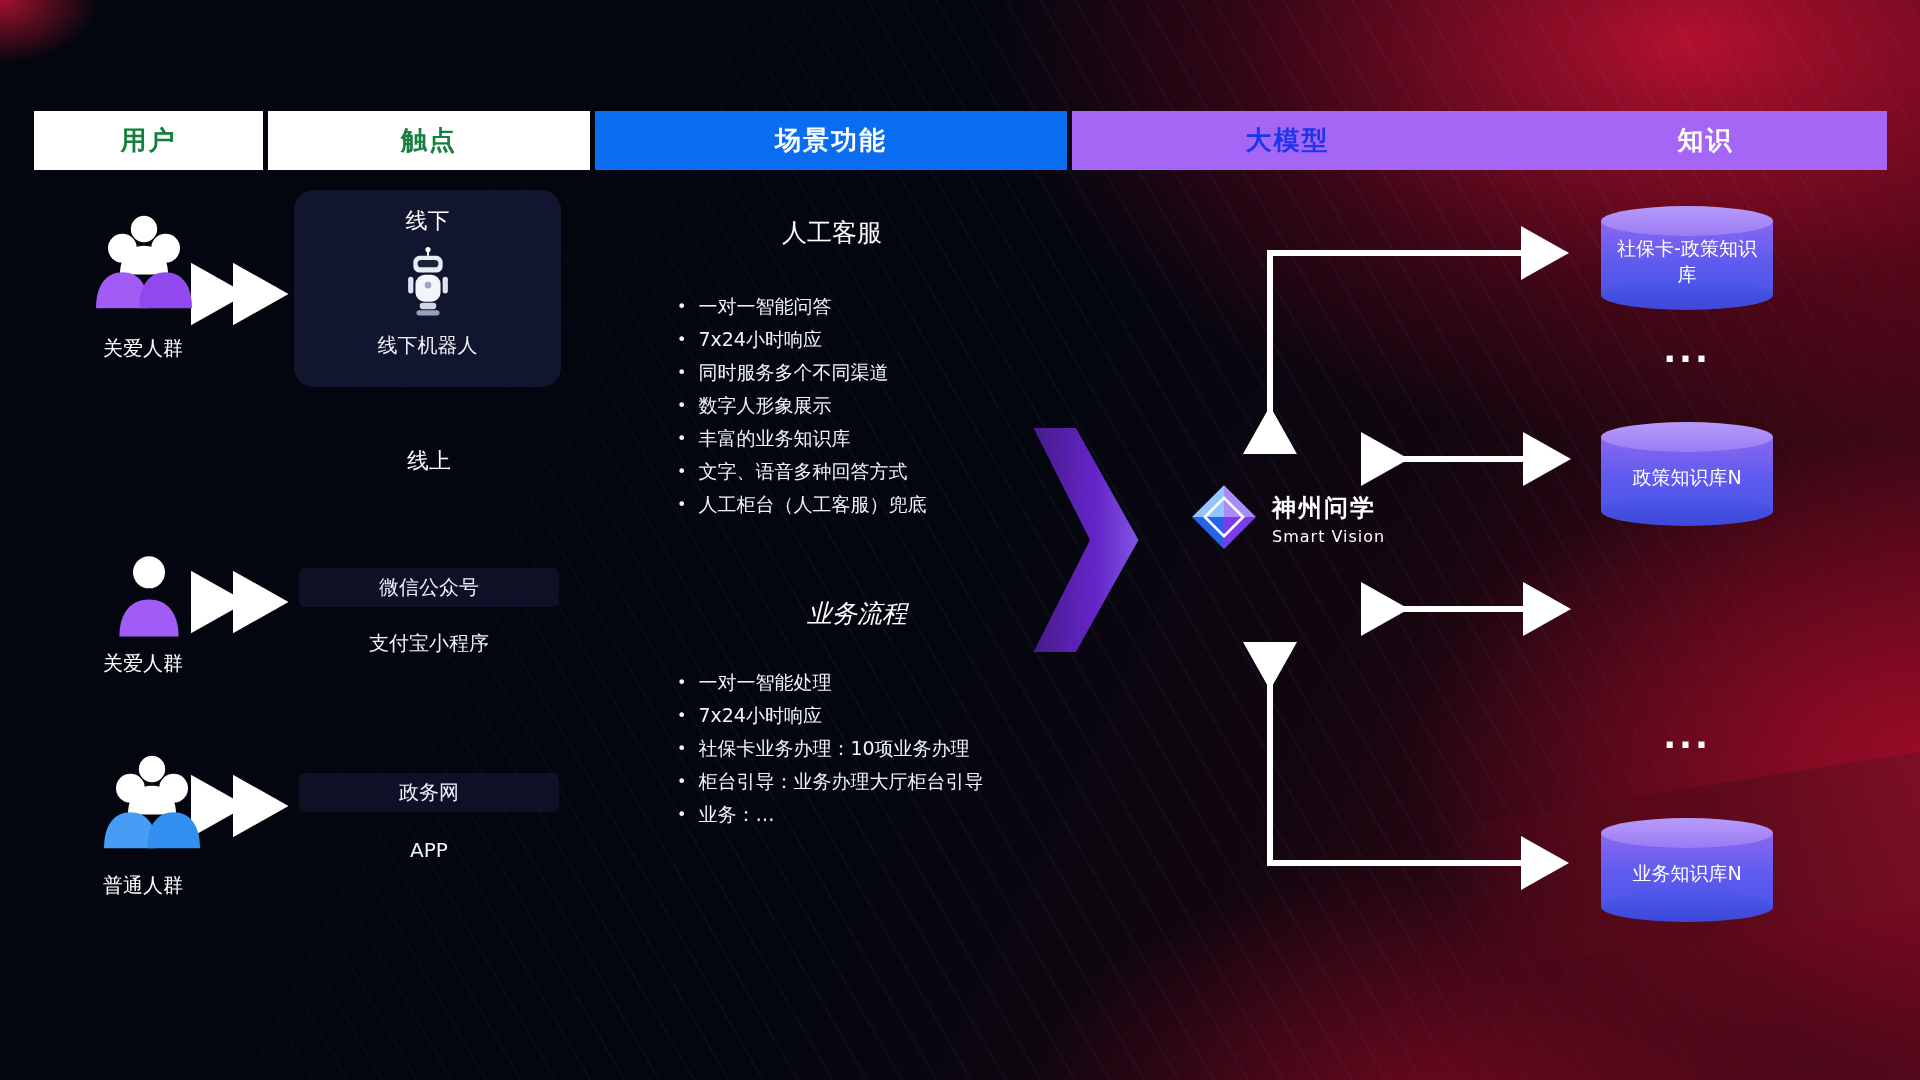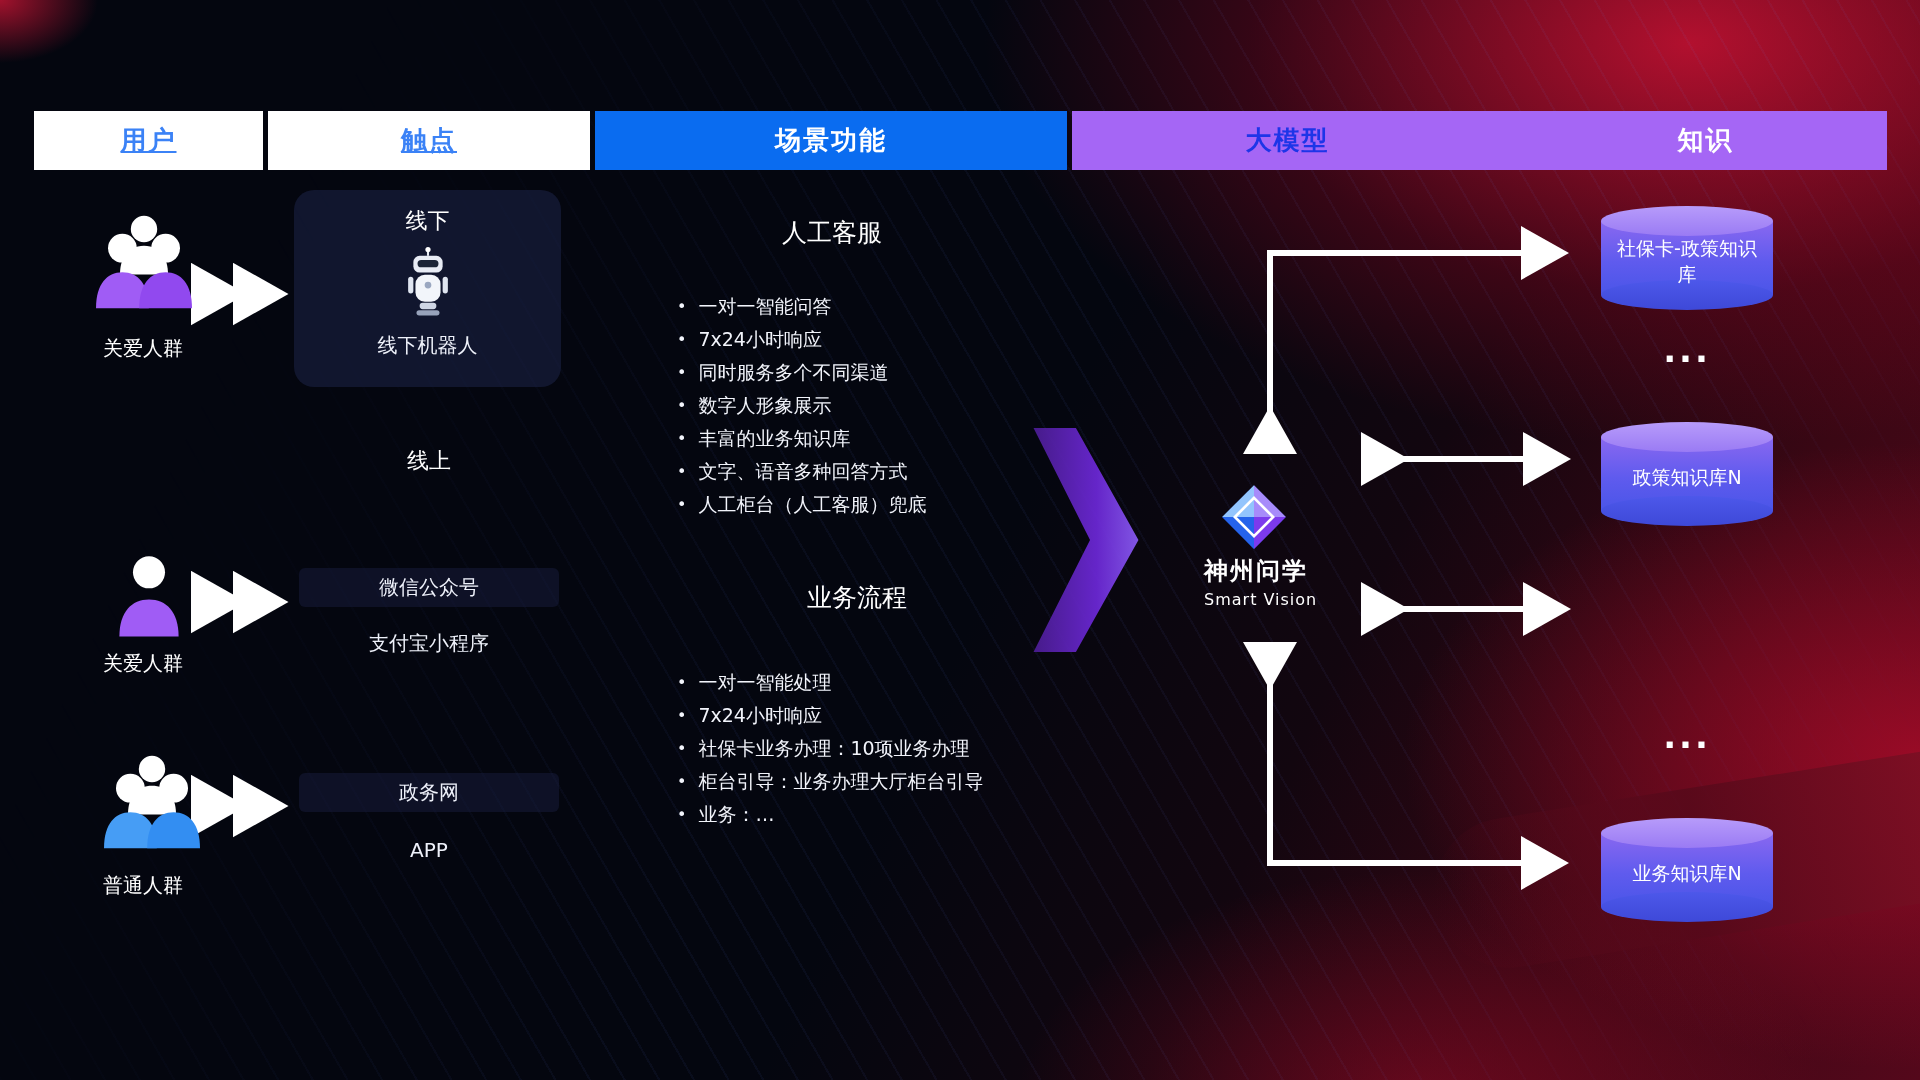--- a/index.html
+++ b/index.html
@@ -30,21 +30,21 @@
     background:linear-gradient(90deg, transparent, #56091a 35%, #7c1024 70%, #8e1228);
     opacity:.85;
   }
 
   
   .hbox {
     position:absolute; top:111px; height:59px; z-index:5;
     display:flex; align-items:center; justify-content:center;
     font-size:26px; font-weight:bold; letter-spacing:2px;
   }
-  .hb-white { background:#ffffff; color:#3b82f6;text-decoration:underline; }
+  .hb-white { background:#ffffff; color:#15803d; }
   .hb-blue  { background:#0a6cf0; color:#ffffff; }
   .hb-purple{ background:#a566f5; }
   #h-user     { left:34px;   width:229px; }
   #h-touch    { left:268px;  width:322px; }
   #h-scene    { left:595px;  width:472px; }
   #h-model    { left:1072px; width:431px; color:#1d35e8; }
   #h-know     { left:1476px; width:411px; color:#ffffff;padding-left:48px; }
 
   
   .u-label { position:absolute; width:180px; text-align:center; color:#ffffff; font-size:20px; z-index:5; }
@@ -68,32 +68,32 @@
   .tp-pill { background:rgba(26,32,66,.45); border-radius:6px; }
   #tp-online { top:426px; font-size:22px; color:#ffffff;margin-top:14px; }
   #tp-wechat { top:568px; }
   #tp-alipay { top:624px; }
   #tp-gov    { top:773px; }
   #tp-app    { top:832px; }
 
   
   .sc-title { position:absolute; width:380px; text-align:center; color:#ffffff; font-size:25px; z-index:5; }
   #sc-policy-title   { left:642px; top:216px; }
-  #sc-business-title { left:667px; top:581px; }
+  #sc-business-title { left:667px; top:597px;font-style:italic; }
   .sc-list { position:absolute; left:677px; z-index:5; list-style:none; }
   .sc-list li { color:#f2f4fb; font-size:19px; height:33px; line-height:33px; white-space:nowrap; }
   .sc-list li::before { content:"•"; margin-right:12px; font-size:16px; position:relative; top:-1px; }
   #sc-policy-list   { top:290px; }
   #sc-business-list { top:666px; }
 
   
   #flow-arrow { position:absolute; left:1033px; top:428px; z-index:3; }
 
   
-  #model-block { position:absolute; left:1190px; top:483px; z-index:5; display:flex; align-items:center;flex-direction:column; }
+  #model-block { position:absolute; left:1190px; top:483px; z-index:5; display:flex; align-items:center; }
   #model-text { margin-left:14px; }
   #model-name { color:#ffffff; font-size:24px; font-weight:bold; letter-spacing:2px; }
   #model-sub  { color:#ffffff; font-size:16px; letter-spacing:1px; margin-top:3px; }
 
   
   .cyl {
     position:absolute; left:1601px; width:172px; height:74px; z-index:5;
     background:linear-gradient(180deg,#8a68f0 0%, #5f5bee 55%, #4a55e8 100%);
     display:flex; align-items:center; justify-content:center; text-align:center;
   }

